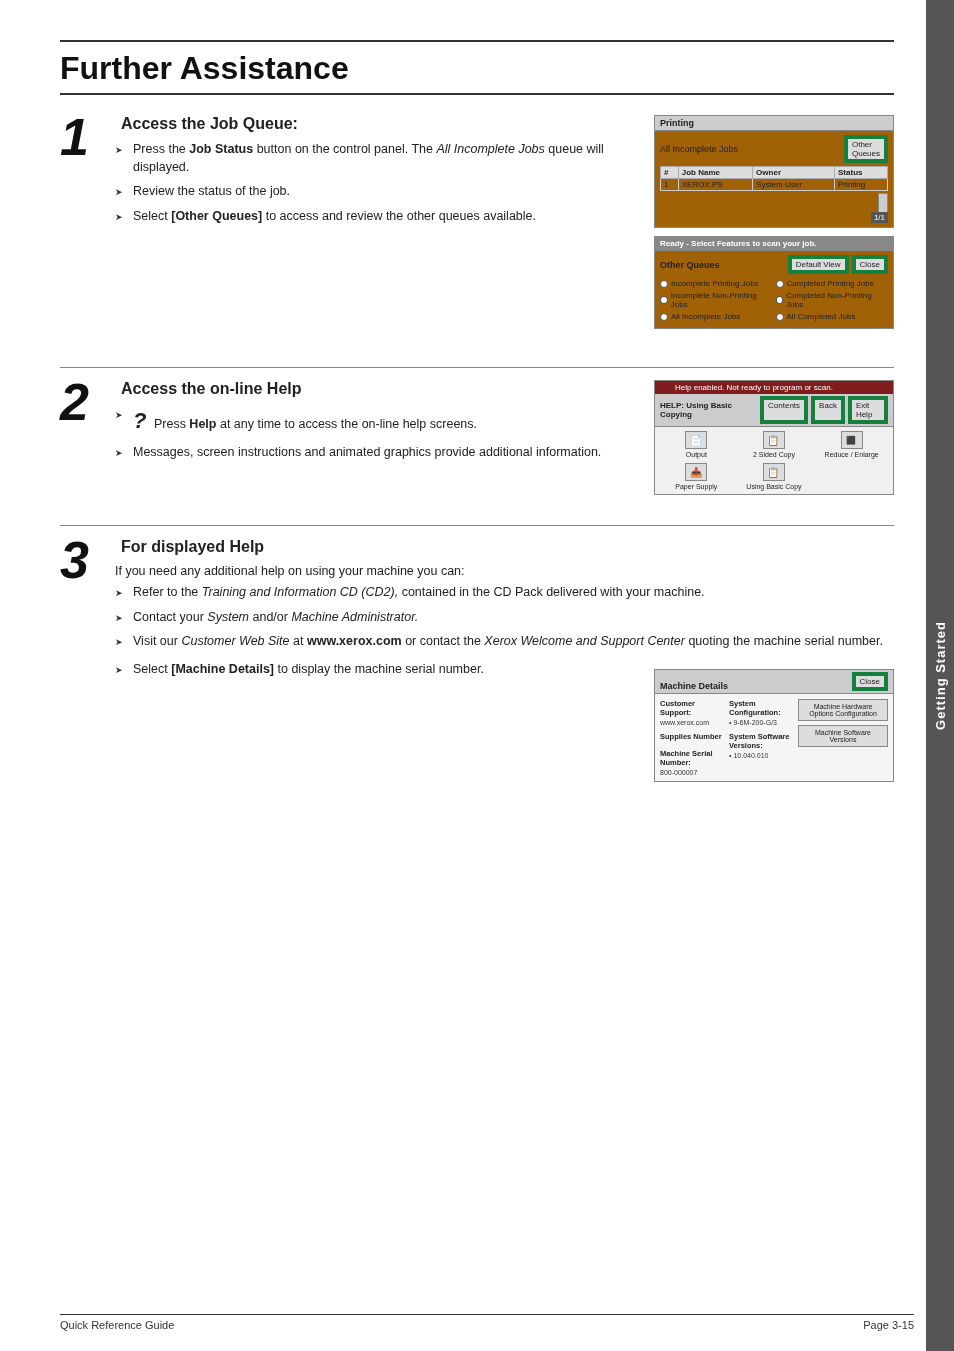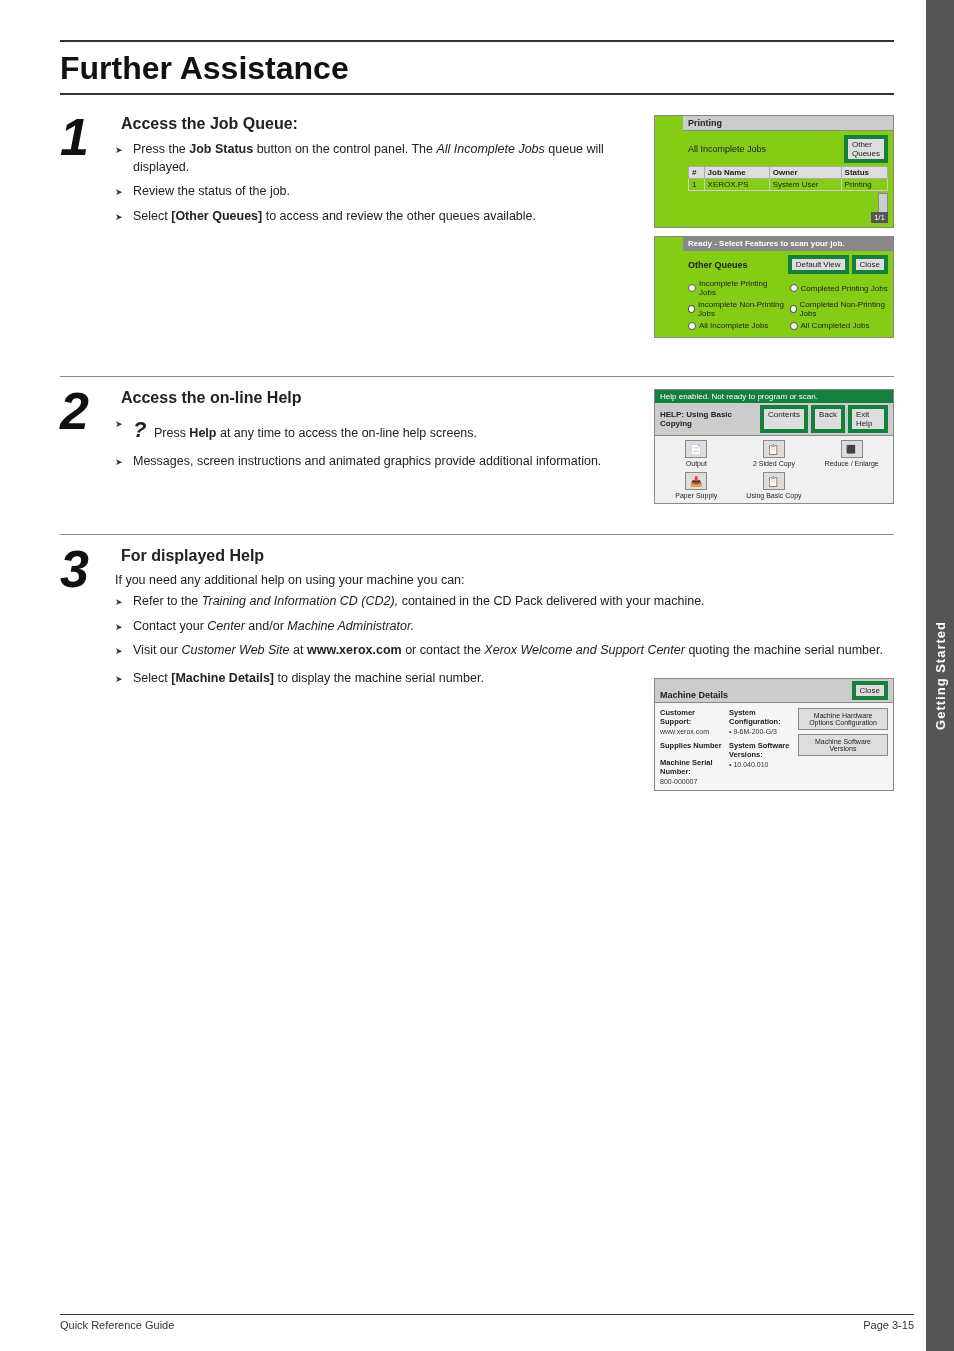--- a/index.html
+++ b/index.html
@@ -133,25 +133,24 @@
     }
 
     .step-screenshot {
       flex-shrink: 0;
       width: 240px;
     }
 
     
     .screenshot-box {
       border: 1px solid #888;
-      background: #84cc16;
+      background: #a16207;
       font-size: 9px;
       color: #222;
       margin-bottom: 8px;
-      padding-left: 28px;
     }
 
     .screenshot-titlebar {
       background: #ccc;
       padding: 2px 5px;
       font-weight: bold;
       font-size: 9px;
       border-bottom: 1px solid #888;
     }
 
@@ -217,23 +216,23 @@
     }
 
     
     .help-screen {
       border: 1px solid #888;
       background: #f0f0f0;
       font-size: 8px;
     }
 
     .help-screen-status {
-      background: #15803d;
+      background: #7f1d1d;
       color: #fff;
-      padding: 2px 5px;
+      padding: 2px 20px;
       font-size: 8px;
     }
 
     .help-screen-toolbar {
       background: #ccc;
       display: flex;
       justify-content: space-between;
       align-items: center;
       padding: 2px 5px;
       border-bottom: 1px solid #888;
@@ -552,21 +551,21 @@
 
     <div class="separator-line"></div>
 
     <div class="section" style="align-items:flex-start;">
       <div class="step-number">3</div>
       <div class="step-text" style="flex:1;">
         <div class="step-heading">For displayed Help</div>
         <p style="margin-bottom:6px; font-size:12.5px;">If you need any additional help on using your machine you can:</p>
         <ul class="bullet-list">
           <li>Refer to the <em>Training and Information CD (CD2),</em> contained in the CD Pack delivered with your machine.</li>
-          <li>Contact your <em>Center</em> and/or <em>Machine Administrator.</em></li>
+          <li>Contact your <em>System</em> and/or <em>Machine Administrator.</em></li>
           <li>Visit our <em>Customer Web Site</em> at <strong>www.xerox.com</strong> or contact the <em>Xerox Welcome and Support Center</em> quoting the machine serial number.</li>
         </ul>
 
         <div class="section3-layout" style="margin-top:10px;">
           <div class="section3-text">
             <ul class="bullet-list">
               <li>Select <strong>[Machine Details]</strong> to display the machine serial number.</li>
             </ul>
           </div>
 

